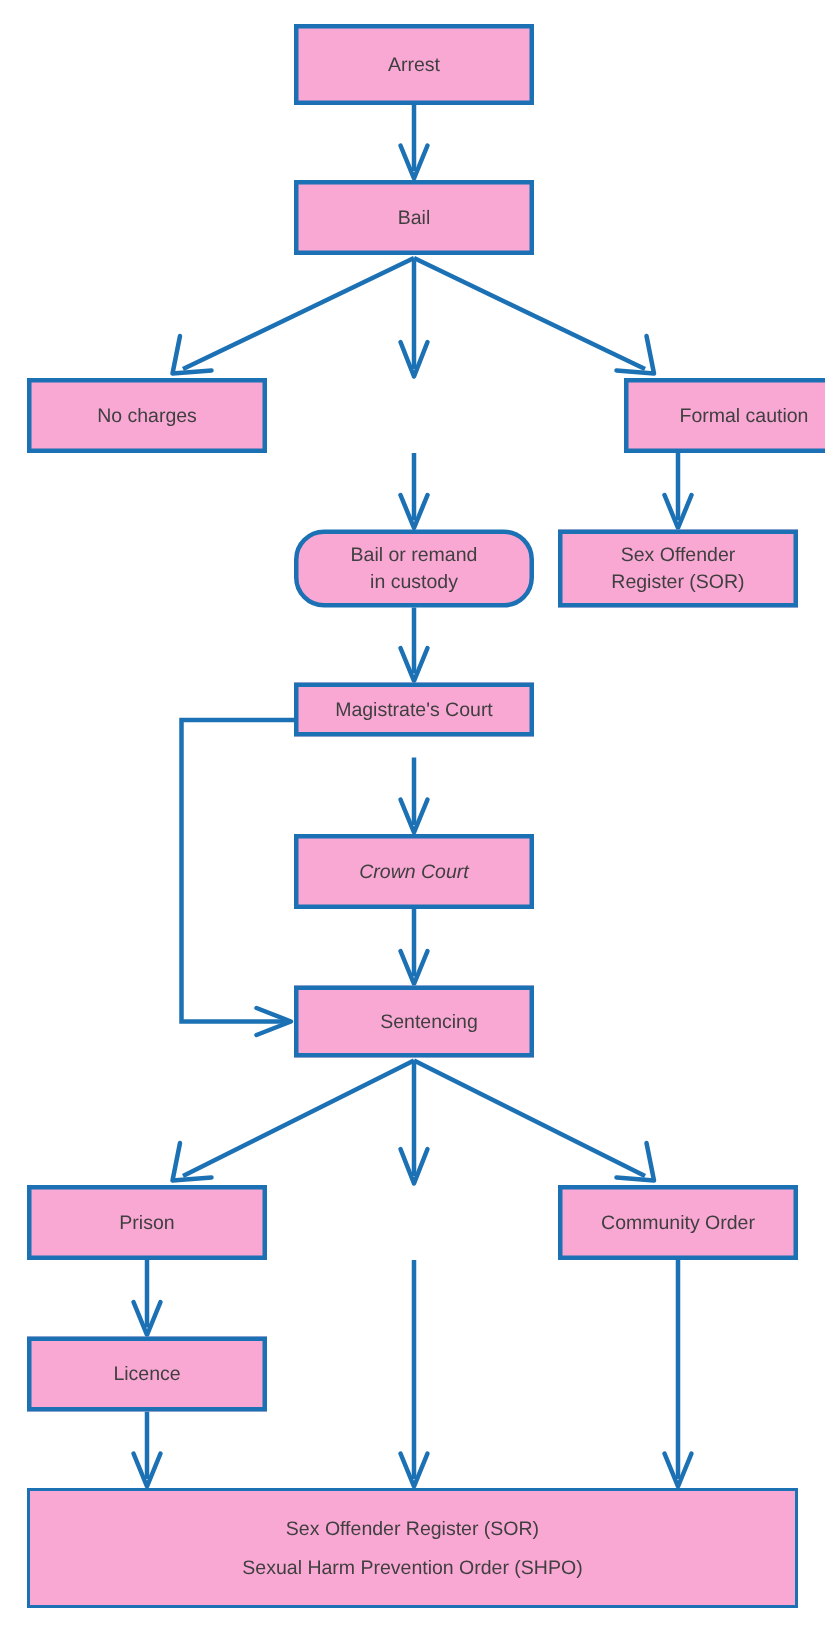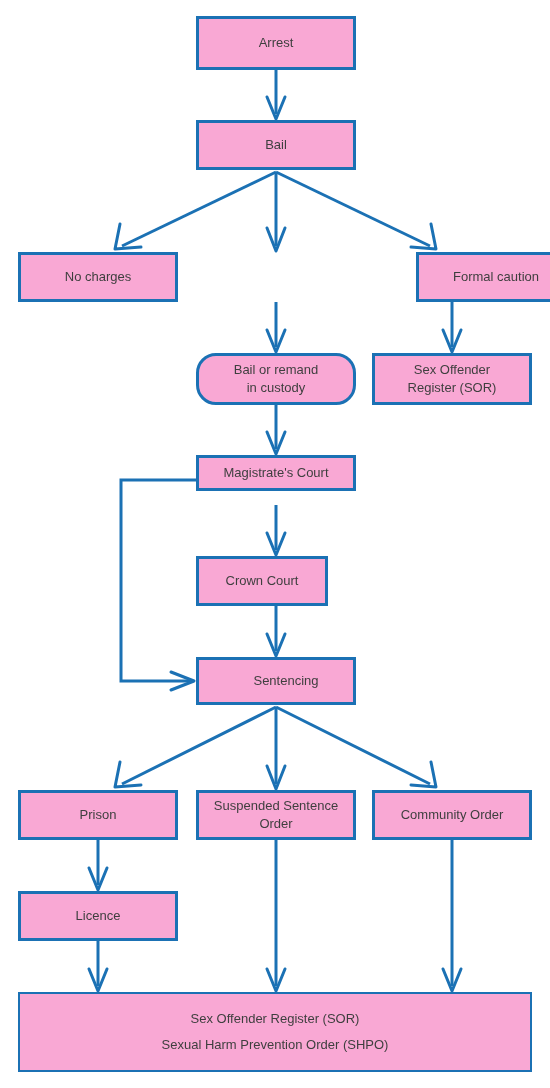--- a/index.html
+++ b/index.html
@@ -176,36 +176,32 @@
 
   <div class="node" style="left:372px; top:353px; width:160px; height:52px;">
     <span class="node-label">Sex Offender
 Register (SOR)</span>
   </div>
 
   <div class="node" style="left:196px; top:455px; width:160px; height:36px;">
     <span class="node-label">Magistrate's Court</span>
   </div>
 
-  <div class="node" style="left:196px; top:556px; width:132px; height:50px;">
+  <div class="node" style="left:196px; top:556px; width:160px; height:50px;font-style:italic;">
     <span class="node-label">Crown Court</span>
   </div>
 
   <div class="node" style="left:196px; top:657px; width:160px; height:48px;padding-left:20px;">
     <span class="node-label">Sentencing</span>
   </div>
 
   <div class="node" style="left:18px; top:790px; width:160px; height:50px;">
     <span class="node-label">Prison</span>
   </div>
 
-  <div class="node" style="left:196px; top:790px; width:160px; height:50px;">
-    <span class="node-label">Suspended Sentence
-Order</span>
-  </div>
 
   <div class="node" style="left:372px; top:790px; width:160px; height:50px;">
     <span class="node-label">Community Order</span>
   </div>
 
   <div class="node" style="left:18px; top:891px; width:160px; height:50px;">
     <span class="node-label">Licence</span>
   </div>
 
   <div class="node thin terminal" style="left:18px; top:992px; width:514px; height:80px;">

